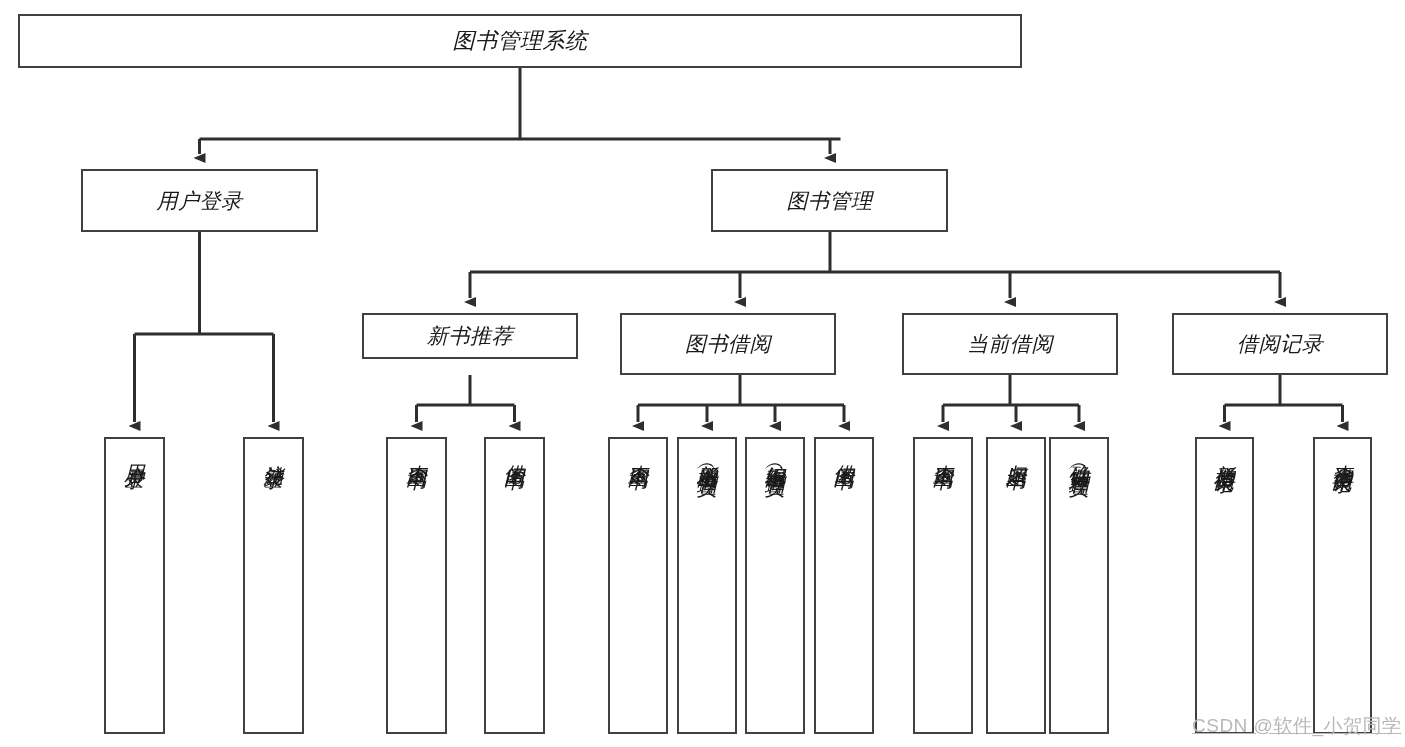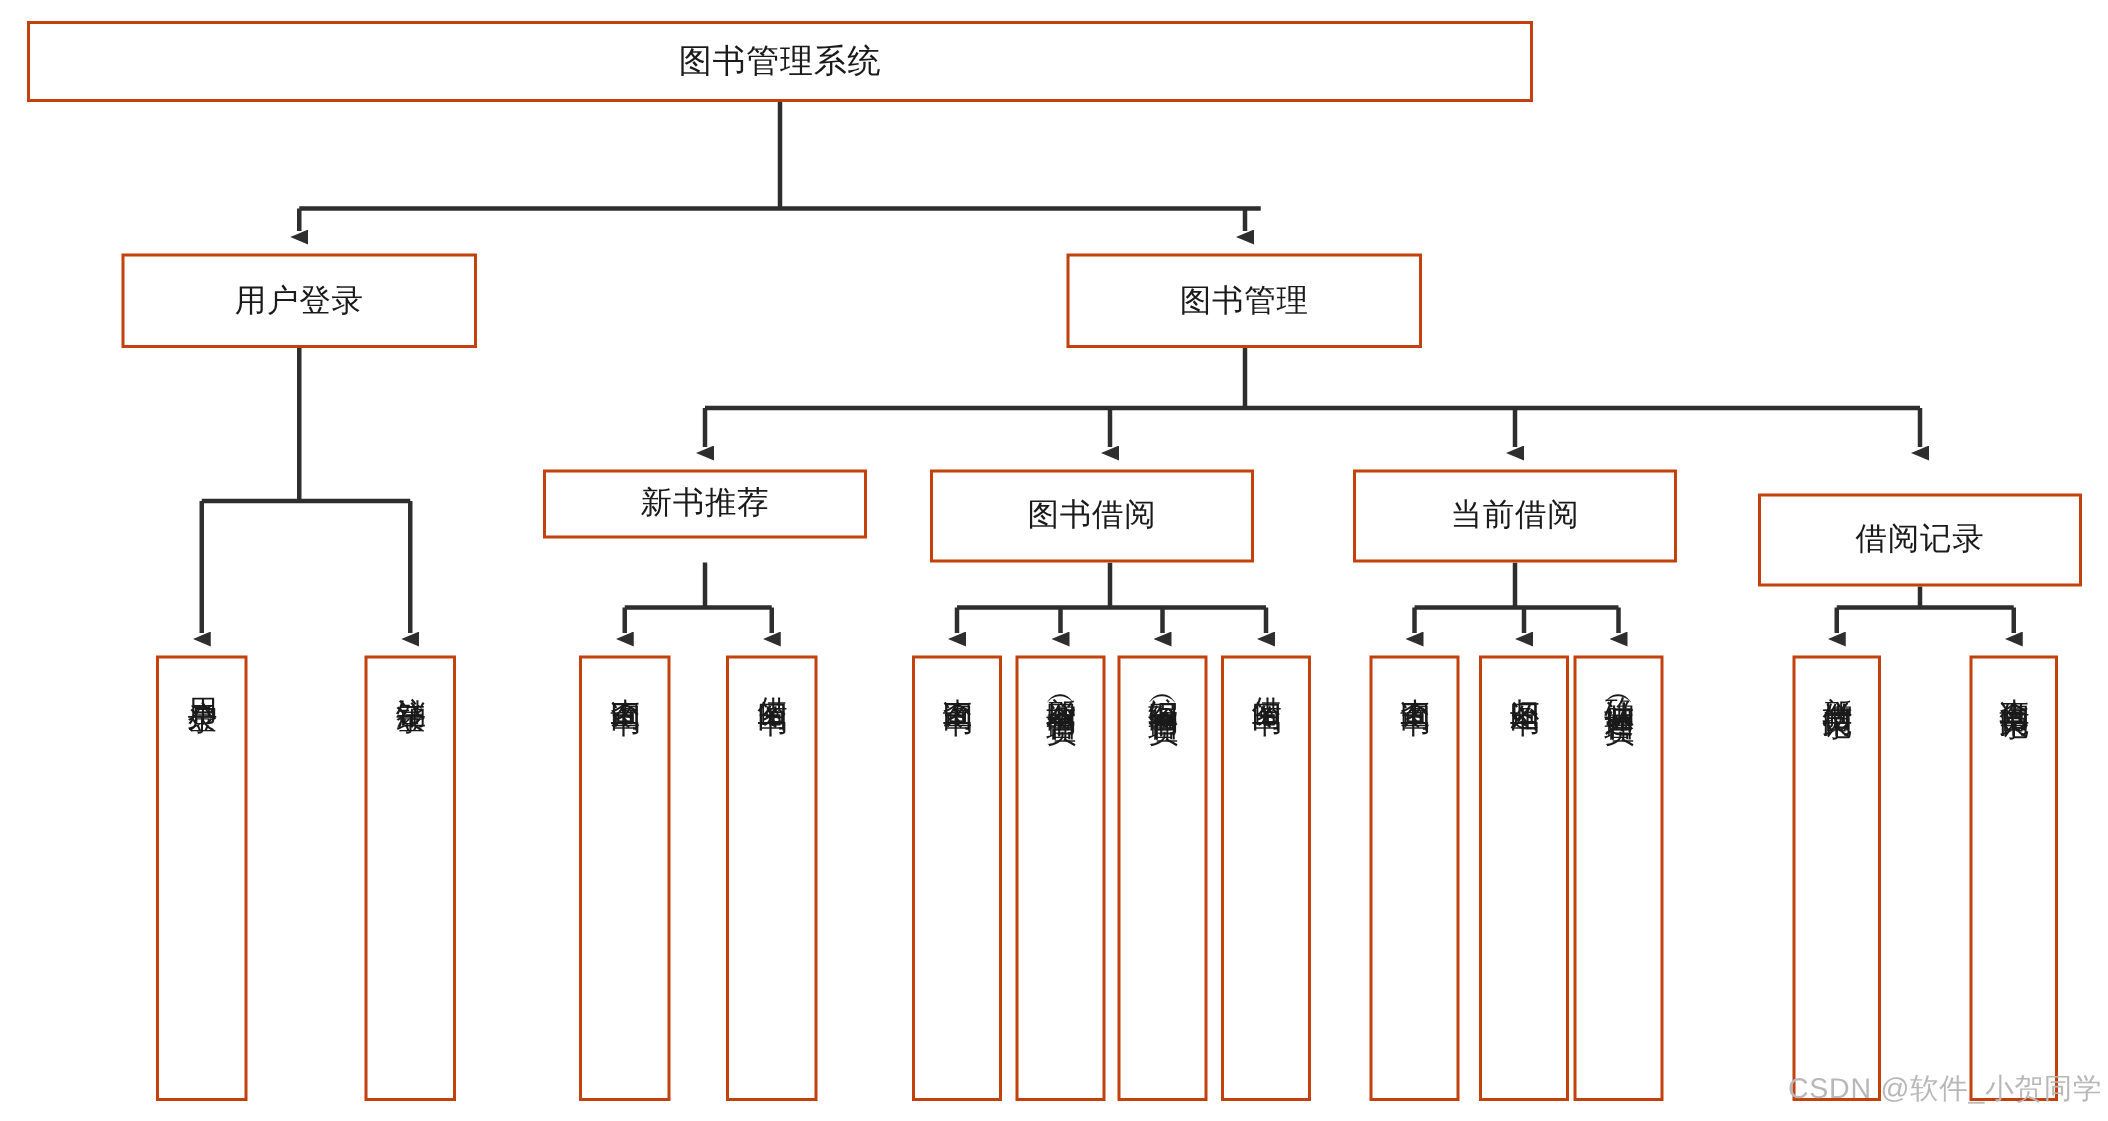--- a/index.html
+++ b/index.html
@@ -22,25 +22,26 @@
     left: 0;
     top: 0;
     width: 1405px;
     height: 747px;
     pointer-events: none;
   }
   .node {
     position: absolute;
     box-sizing: border-box;
     background: #ffffff;
-    border: 2px solid #c2410c;
+    border: 2px solid #404040;
     display: flex;
     align-items: center;
     justify-content: center;
     color: #1a1a1a;
+    font-style: italic;
   }
   .node .label {
     text-align: center;
     line-height: 1.22;
     letter-spacing: 0.5px;
   }
   .node.horiz .label {
     font-size: 21px;
   }
   .node.root .label {
@@ -58,20 +59,21 @@
     line-height: 1.5;
     letter-spacing: 2px;
     white-space: nowrap;
   }
   .watermark {
     position: absolute;
     font-size: 19px;
     color: #b8b8b8;
     white-space: nowrap;
     letter-spacing: 0.5px;
+    text-decoration: underline;
   }
 </style>
 </head>
 <body>
 
 <div id="canvas">
 
   <svg class="connectors" viewBox="0 0 1405 747" xmlns="http://www.w3.org/2000/svg">
     <defs>
       <marker id="arrow" markerWidth="10" markerHeight="12" refX="1" refY="6" orient="auto" markerUnits="userSpaceOnUse">
@@ -135,21 +137,21 @@
 
   <div class="node horiz" style="left:362px; top:313px; width:216px; height:46px;">
     <span class="label">新书推荐</span>
   </div>
   <div class="node horiz" style="left:620px; top:313px; width:216px; height:62px;">
     <span class="label">图书借阅</span>
   </div>
   <div class="node horiz" style="left:902px; top:313px; width:216px; height:62px;">
     <span class="label">当前借阅</span>
   </div>
-  <div class="node horiz" style="left:1172px; top:313px; width:216px; height:62px;margin-top:16px;">
+  <div class="node horiz" style="left:1172px; top:313px; width:216px; height:62px;">
     <span class="label">借阅记录</span>
   </div>
 
   <div class="node vert" style="left:104px; top:437px; width:61px; height:297px;">
     <span class="label">用户登录</span>
   </div>
   <div class="node vert" style="left:243px; top:437px; width:61px; height:297px;">
     <span class="label">注销登录</span>
   </div>
   <div class="node vert" style="left:386px; top:437px; width:61px; height:297px;">

